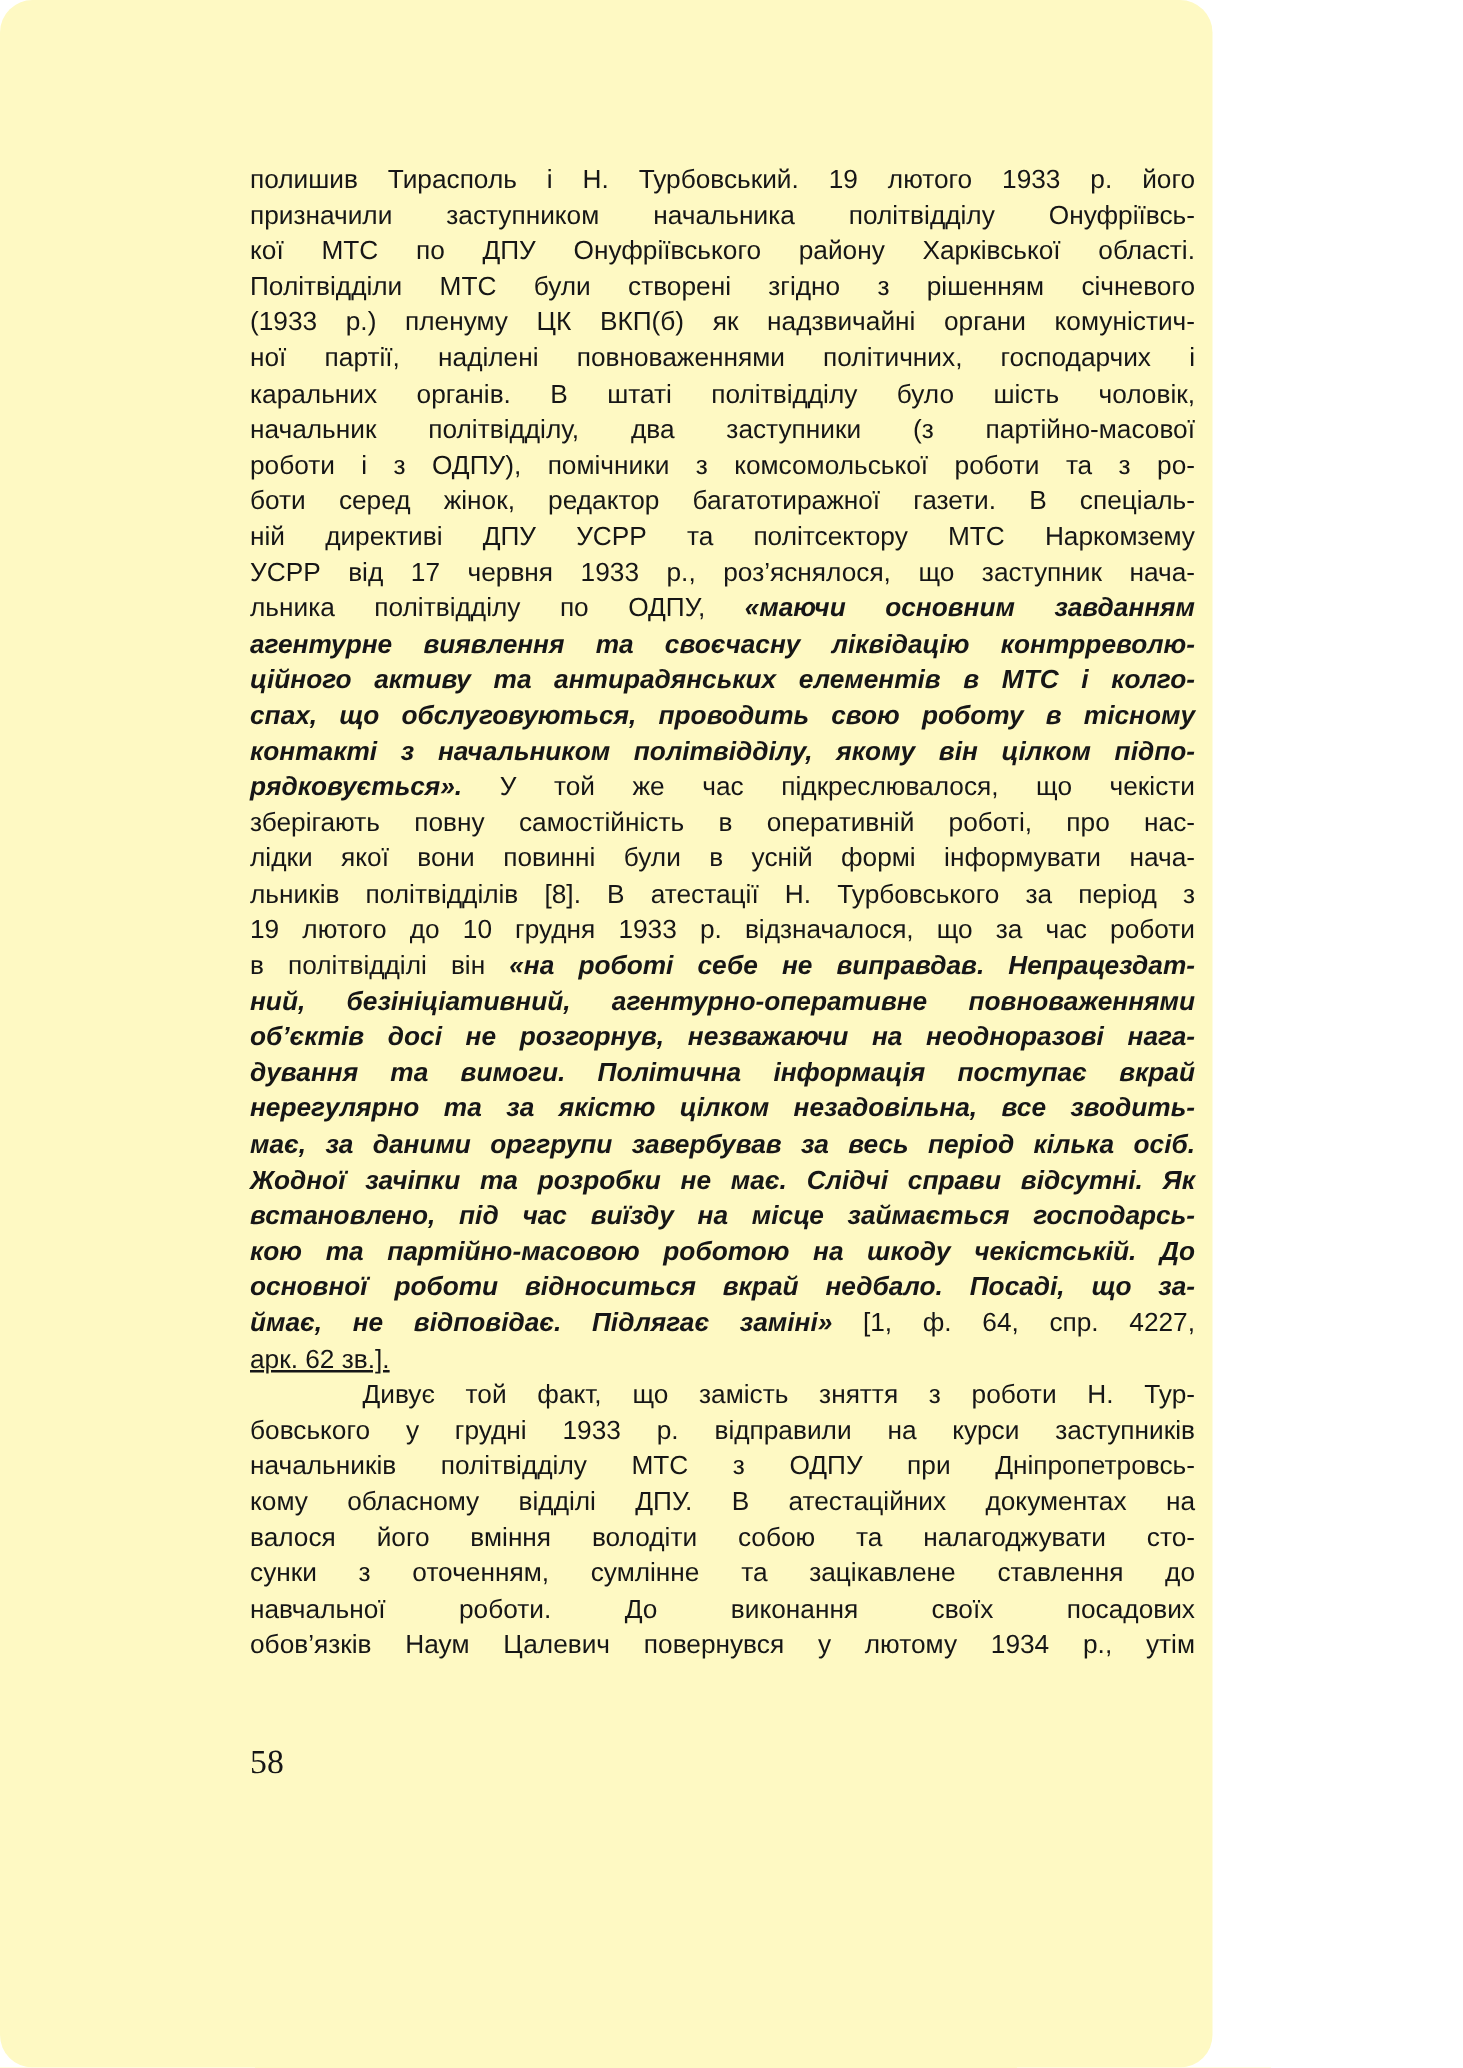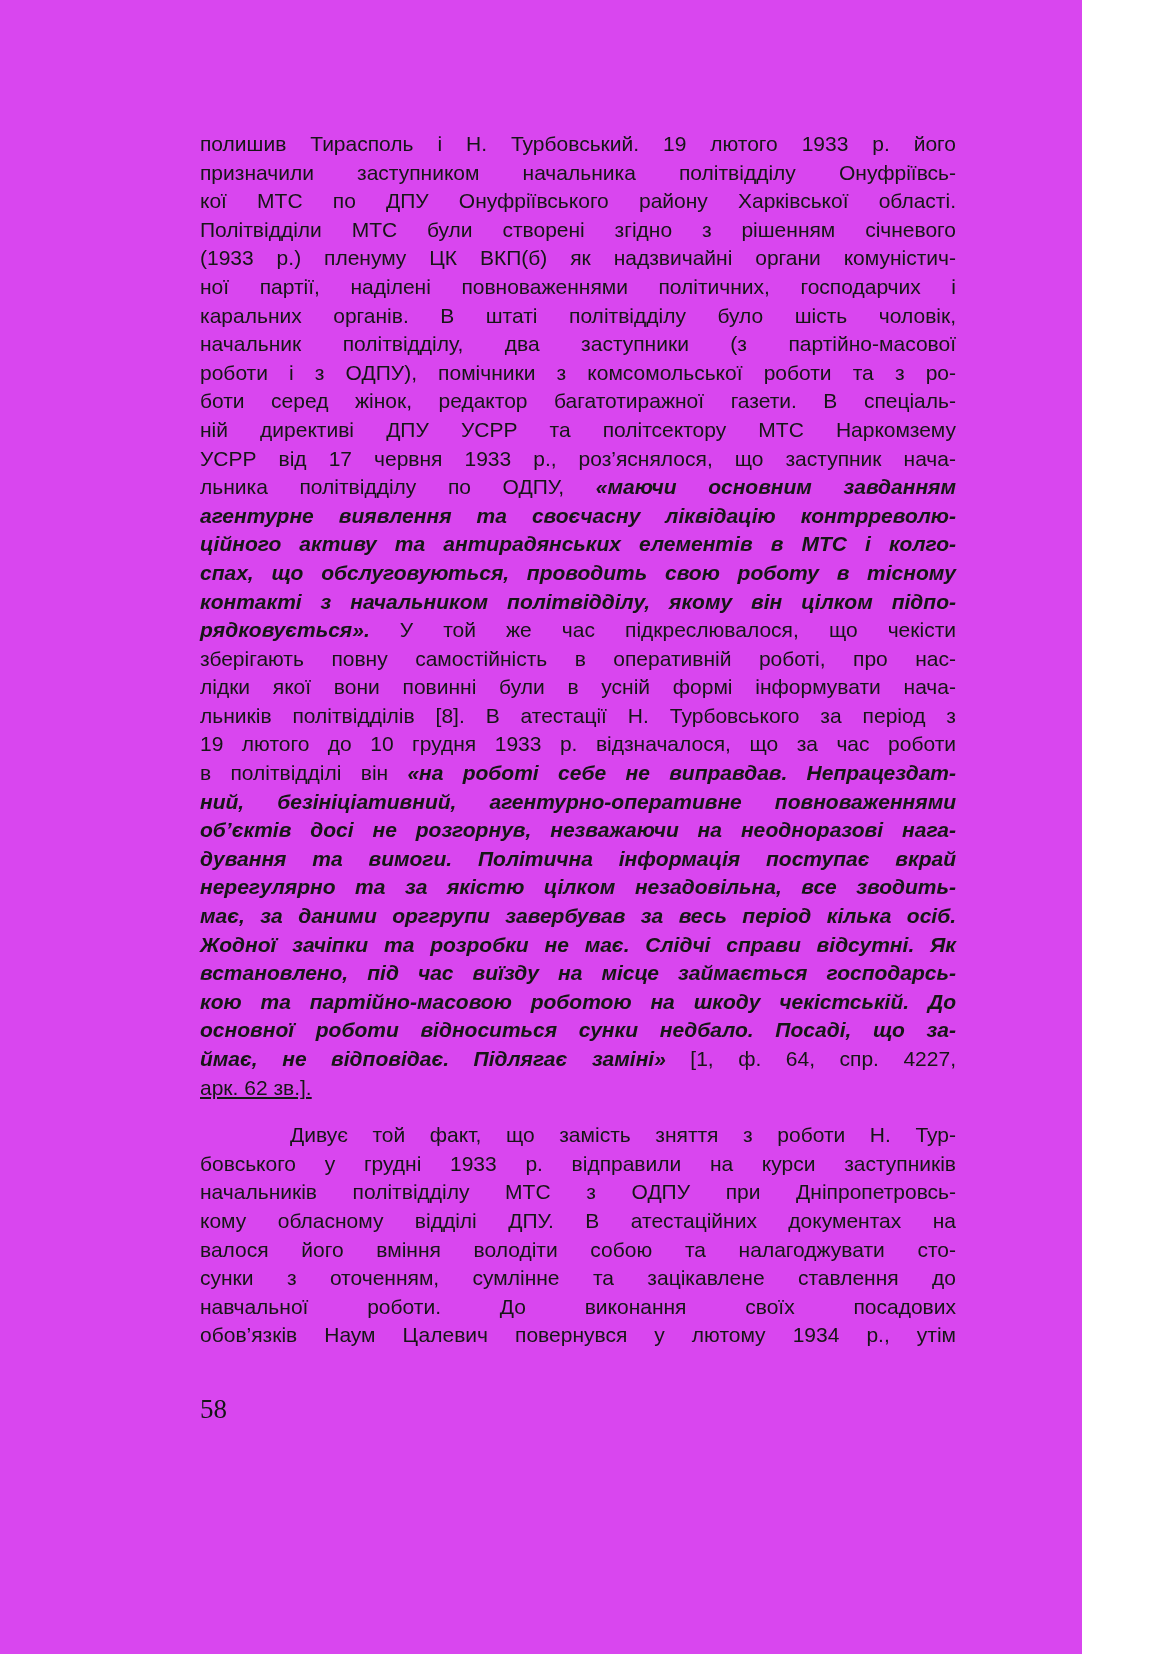--- a/index.html
+++ b/index.html
@@ -7,24 +7,25 @@
     padding: 0;
   }
   body {
     width: 1170px;
     height: 1654px;
     background: #ffffff;
     font-family: "Liberation Sans", sans-serif;
   }
   .page {
     position: relative;
-    width: 1082px;
+    width: 970px;
     height: 1654px;
-    background: #d946ef;
+    background: #fef9c3;
     overflow: hidden;
+    border-radius: 26px;
   }
   .text-block {
     position: absolute;
     left: 200px;
     top: 130px;
     width: 756px;
     color: #161616;
     font-size: 21px;
   }
   .line {
@@ -33,21 +34,20 @@
     text-align: justify;
     text-align-last: justify;
     white-space: normal;
   }
   .line.end {
     text-align-last: left;
     text-decoration: underline;
   }
   .line.indent {
     text-indent: 90px;
-    margin-top: 19px;
   }
   .seg.italic {
     font-style: italic;
     font-weight: bold;
   }
   .page-number {
     position: absolute;
     left: 200px;
     top: 1394px;
     width: 756px;
@@ -86,21 +86,21 @@
       <div class="line"><span class="seg">19 лютого до 10 грудня 1933 р. відзначалося, що за час роботи</span></div>
       <div class="line"><span class="seg">в політвідділі він </span><span class="seg italic">«на роботі себе не виправдав. Непрацездат-</span></div>
       <div class="line"><span class="seg italic">ний, безініціативний, агентурно-оперативне повноваженнями</span></div>
       <div class="line"><span class="seg italic">об’єктів досі не розгорнув, незважаючи на неодноразові нага-</span></div>
       <div class="line"><span class="seg italic">дування та вимоги. Політична інформація поступає вкрай</span></div>
       <div class="line"><span class="seg italic">нерегулярно та за якістю цілком незадовільна, все зводить-</span></div>
       <div class="line"><span class="seg italic">має, за даними орггрупи завербував за весь період кілька осіб.</span></div>
       <div class="line"><span class="seg italic">Жодної зачіпки та розробки не має. Слідчі справи відсутні. Як</span></div>
       <div class="line"><span class="seg italic">встановлено, під час виїзду на місце займається господарсь-</span></div>
       <div class="line"><span class="seg italic">кою та партійно-масовою роботою на шкоду чекістській. До</span></div>
-      <div class="line"><span class="seg italic">основної роботи відноситься сунки недбало. Посаді, що за-</span></div>
+      <div class="line"><span class="seg italic">основної роботи відноситься вкрай недбало. Посаді, що за-</span></div>
       <div class="line"><span class="seg italic">ймає, не відповідає. Підлягає заміні»</span><span class="seg"> [1, ф. 64, спр. 4227,</span></div>
       <div class="line end"><span class="seg">арк. 62 зв.].</span></div>
       <div class="line indent"><span class="seg">Дивує той факт, що замість зняття з роботи Н. Тур-</span></div>
       <div class="line"><span class="seg">бовського у грудні 1933 р. відправили на курси заступників</span></div>
       <div class="line"><span class="seg">начальників політвідділу МТС з ОДПУ при Дніпропетровсь-</span></div>
       <div class="line"><span class="seg">кому обласному відділі ДПУ. В атестаційних документах на</span></div>
       <div class="line"><span class="seg">валося його вміння володіти собою та налагоджувати сто-</span></div>
       <div class="line"><span class="seg">сунки з оточенням, сумлінне та зацікавлене ставлення до</span></div>
       <div class="line"><span class="seg">навчальної роботи. До виконання своїх посадових</span></div>
       <div class="line"><span class="seg">обов’язків Наум Цалевич повернувся у лютому 1934 р., утім</span></div>

